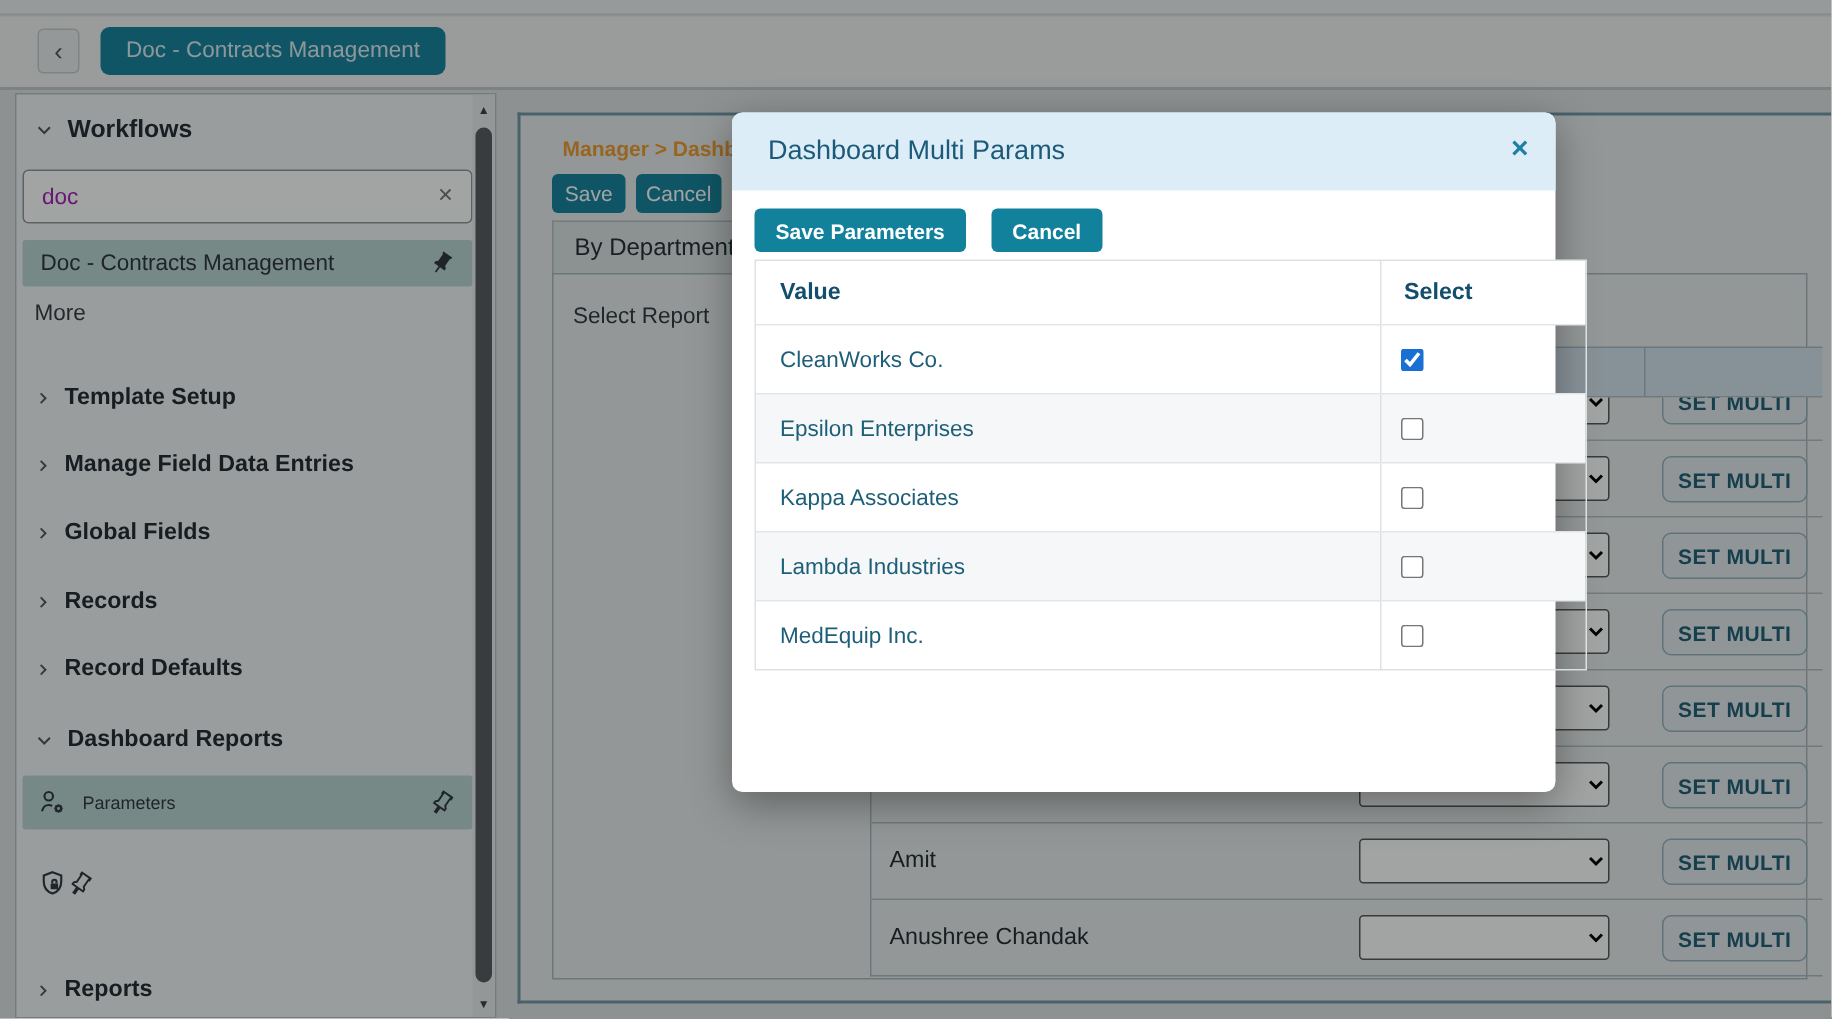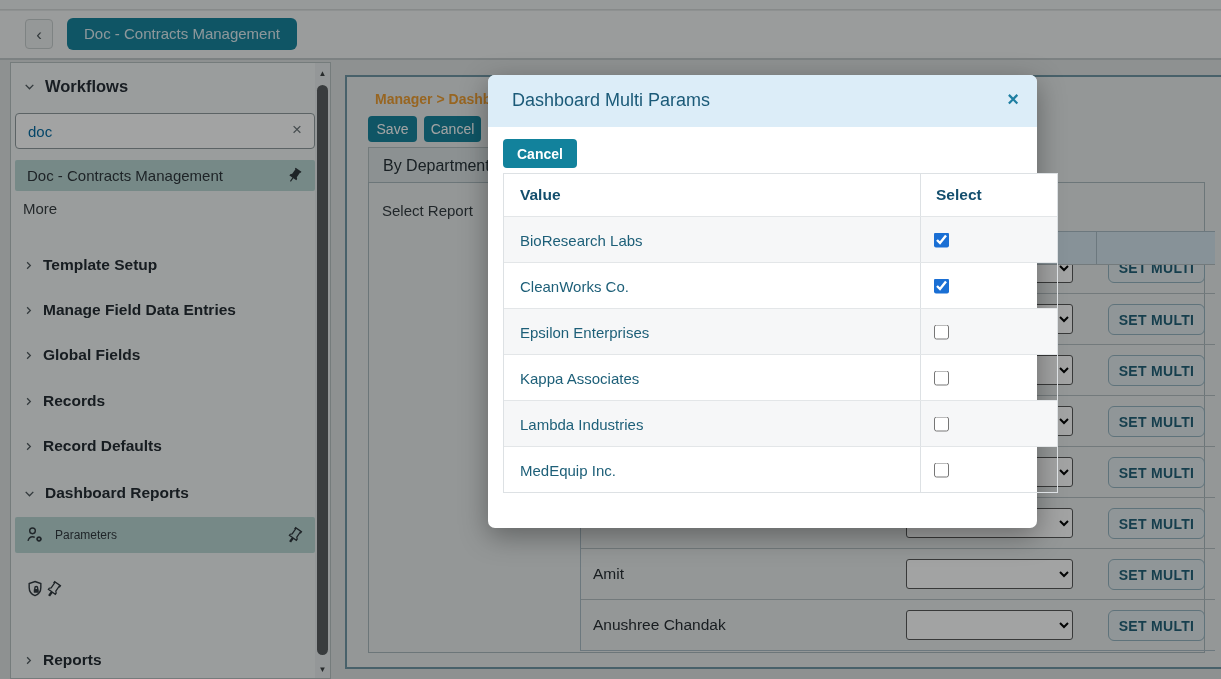--- a/index.html
+++ b/index.html
@@ -9,21 +9,21 @@
   
   .top-strip { position:absolute; left:0; top:0; width:100%; height:10px; background:#eef0f0; border-bottom:1px solid #d3d7d7; }
   .top-bar { position:absolute; left:0; top:11px; width:100%; height:49px; background:#f2f4f4; border-bottom:2px solid #c2c8ca; }
   .back-btn { position:absolute; left:25px; top:8px; width:28px; height:30px; background:#ebeded; border:1px solid #c6cbcb; border-radius:4px; color:#4a5458; font-size:17px; line-height:27px; text-align:center; cursor:pointer; }
   .wf-tab { position:absolute; left:67px; top:7px; width:230px; height:32px; background:#12829c; border-radius:6px; color:#ddecf1; font-size:15px; line-height:32px; text-align:center; cursor:pointer; }
 
   
   .sidebar { position:absolute; left:10px; top:62px; width:321px; height:617px; background:#f3f6f6; border:1px solid #b7c0c0; }
   .sb-head { position:absolute; left:12px; top:14px; display:flex; align-items:center; gap:9px; color:#222931; font-weight:bold; font-size:16.5px; cursor:pointer; }
   .sb-search { position:absolute; left:4px; top:50px; width:300px; height:36px; background:#fff; border:1px solid #8e989c; border-radius:4px; }
-  .sb-search input { position:absolute; left:12px; top:0; width:250px; height:34px; border:none; outline:none; background:transparent; font-size:15px; color:#0369a1; font-family:inherit; }
+  .sb-search input { position:absolute; left:12px; top:0; width:250px; height:34px; border:none; outline:none; background:transparent; font-size:15px; color:#a21caf; font-family:inherit; }
   .sb-clear { position:absolute; right:12px; top:6px; color:#6b7478; font-size:17px; cursor:pointer; }
   .sb-selitem { position:absolute; left:4px; width:300px; background:#b9d6d2; border-radius:2px; display:flex; align-items:center; cursor:pointer; }
   .sb-selitem .lbl { margin-left:12px; font-size:15px; color:#2a3238; flex:1; }
   .pin { width:17px; height:17px; margin-right:12px; transform:rotate(35deg); color:#2a3238; flex:none; cursor:pointer; }
   .sb-more { position:absolute; left:12px; top:137px; font-size:15px; color:#33393d; cursor:pointer; }
   .sb-group { position:absolute; left:12px; display:flex; align-items:center; gap:9px; cursor:pointer; }
   .sb-group .glbl { font-weight:bold; font-size:15.5px; color:#20272e; }
   .sb-subrow { position:absolute; left:4px; width:300px; height:36px; display:flex; align-items:center; cursor:pointer; }
   .sb-subrow.hl { background:#b9d6d2; border-radius:2px; }
   .sb-subrow .sicon { margin-left:10px; width:20px; height:20px; color:#2e363c; flex:none; }
@@ -268,35 +268,30 @@
   </div>
 
   <div class="overlay"></div>
 
   <div class="modal">
     <div class="modal-header">
       <div class="modal-title">Dashboard Multi Params</div>
       <button class="modal-close">×</button>
     </div>
     <div class="modal-btns">
+      <button class="btn-teal">Save Parameters</button>
       <button class="btn-teal">Cancel</button>
     </div>
     <div class="p-table">
       <div class="p-thead">
         <span class="hv">Value</span>
         <span class="hs">Select</span>
         <span class="pc-sel" style="border-left:1px solid #dde1e4;"></span>
       </div>
       <div id="modal-rows">
-          <div class="p-row odd">
-            <span class="pc-val">BioResearch Labs</span>
-            <span class="pc-sel">
-              <input type="checkbox" checked="" style="">
-            </span>
-          </div>
           <div class="p-row">
             <span class="pc-val">CleanWorks Co.</span>
             <span class="pc-sel">
               <input type="checkbox" checked="" style="">
             </span>
           </div>
           <div class="p-row odd">
             <span class="pc-val">Epsilon Enterprises</span>
             <span class="pc-sel">
               <input type="checkbox" style="">

